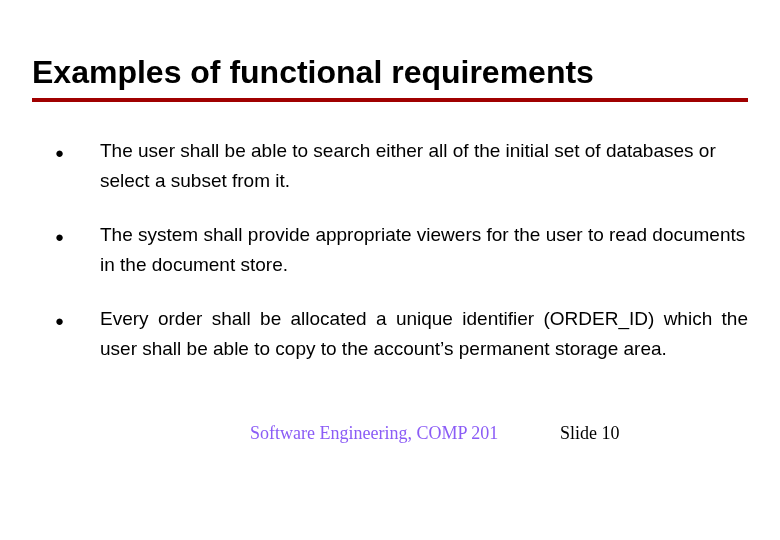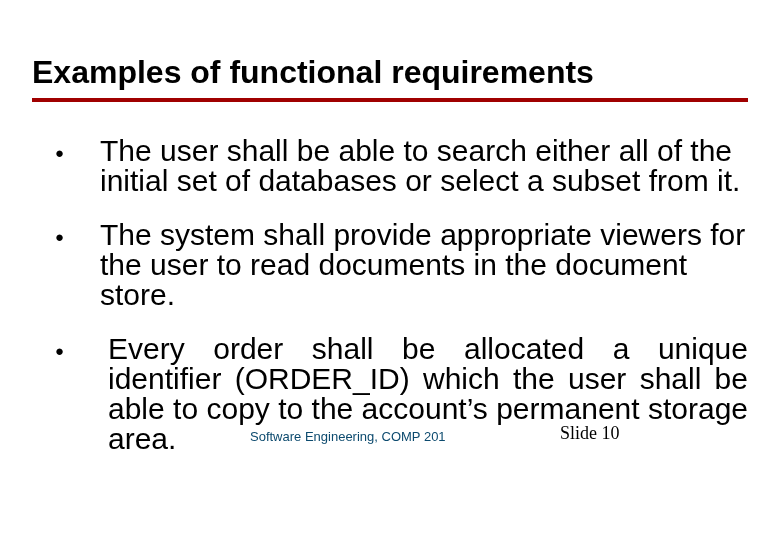--- a/index.html
+++ b/index.html
@@ -47,34 +47,33 @@
   .bullet {
     flex: 0 0 45px;
     font-size: 15px;
     line-height: 30px;
     color: #000;
     text-align: left;
     padding-top: 2px;
   }
   .item-text {
     flex: 1;
-    font-size: 30px;
+    font-size: 19px;
     line-height: 30px;
   }
   .item-text.justify {
     text-align: justify;
     text-justify: inter-word;
-    margin-left: 8px;
   }
   .footer-left {
     position: absolute;
     bottom: 20px;
-    font-family: Liberation Sans, sans-serif;
-    font-size: 13px;
-    color: #0c4a6e;
+    font-family: Liberation Serif, serif;
+    font-size: 18px;
+    color: #8b5cf6;
     left: 250px;
   }
   .footer-right {
     position: absolute;
     bottom: 20px;
     font-family: "Times New Roman", Times, serif;
     font-size: 18px;
     color: #000;
     left: 560px;
   }

